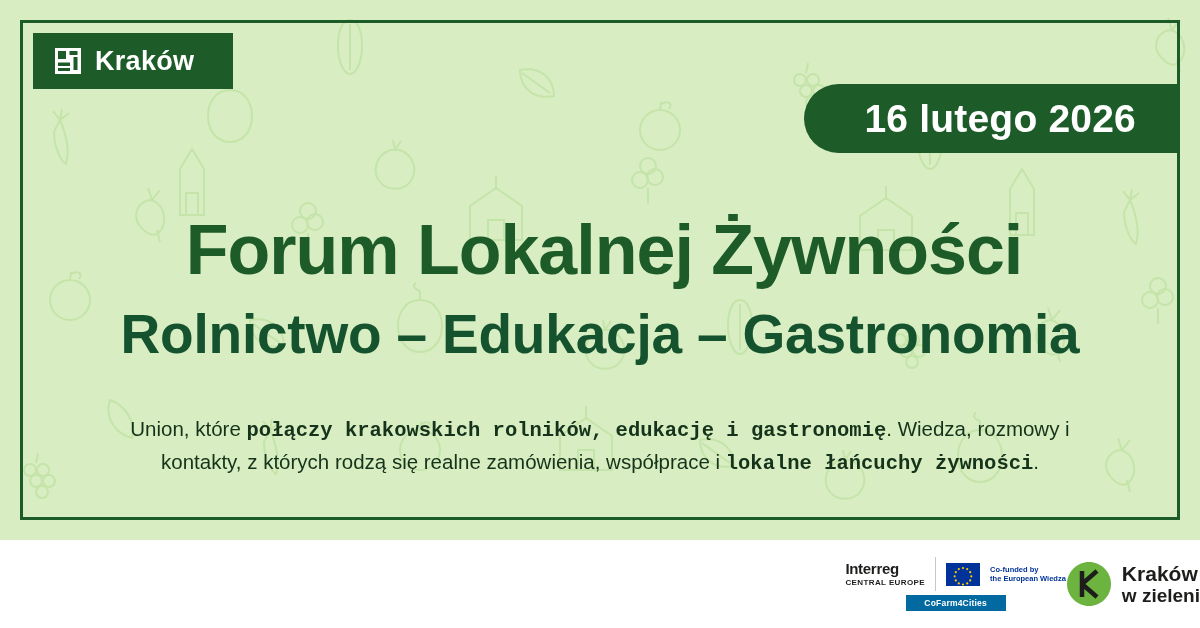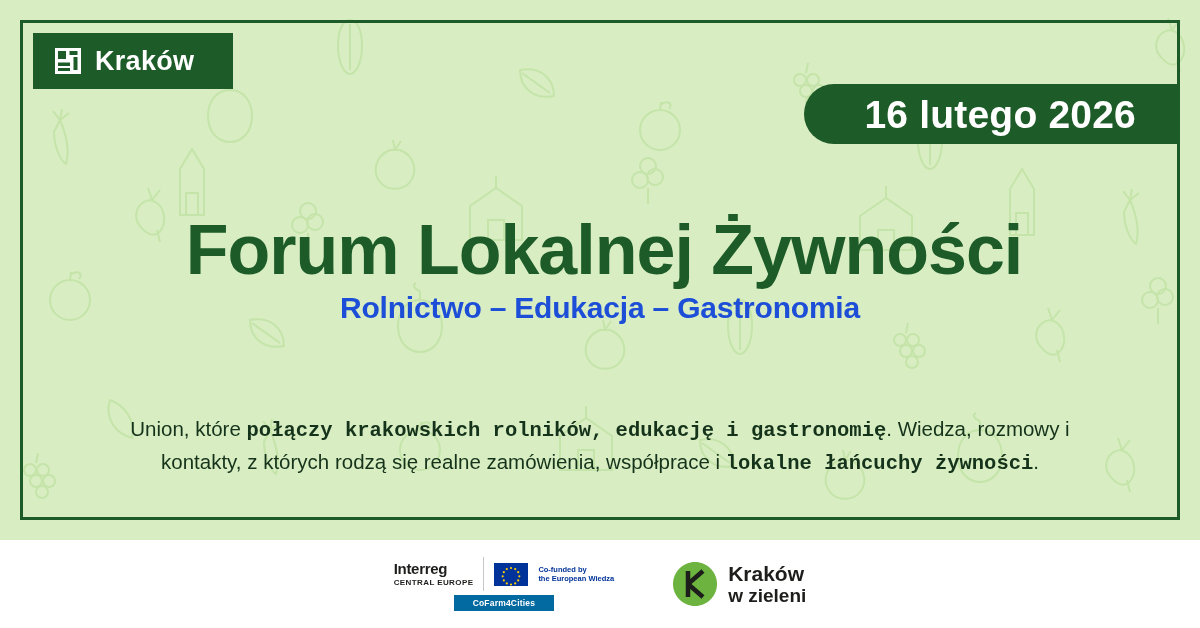--- a/index.html
+++ b/index.html
@@ -43,21 +43,21 @@
   .krakow-mark{width:26px;height:26px;display:block;}
   .krakow-text{
     color:#ffffff;font-size:27px;font-weight:bold;letter-spacing:.3px;
     line-height:1;
   }
   
   .date-pill{
     position:absolute;right:20px;top:84px;
     background:#1d5c28;
     color:#ffffff;
-    height:60px;
+    height:69px;
     display:flex;align-items:center;
     padding:0 44px 0 60px;
     border-top-left-radius:42px;
     border-bottom-left-radius:42px;
     box-sizing:border-box;
   }
   .date-pill span{
     font-size:39px;font-weight:bold;letter-spacing:.2px;line-height:1;
     white-space:nowrap;
   }
@@ -67,41 +67,40 @@
   }
   .title-main{
     color:#1d5c28;
     font-size:70px;font-weight:bold;line-height:1;
     letter-spacing:-1px;
     margin:0;
     white-space:nowrap;
     padding-left:8px;
   }
   .title-sub{
-    color:#1d4ed8;
-    font-size:30px;font-weight:bold;line-height:1;
+    color:#14532d;
+    font-size:55px;font-weight:bold;line-height:1;
     letter-spacing:-.2px;
-    margin:8px 0 0 0;
+    margin:22px 0 0 0;
     white-space:nowrap;
   }
   
   .lead{
     position:absolute;left:95px;right:95px;top:392px;
     text-align:center;
     color:#14331a;
     font-size:20.5px;
     line-height:1.55;
   }
   .lead b{font-weight:bold;font-family:Liberation Mono, monospace;}
   
   .footer{
     position:absolute;left:0;top:540px;width:1200px;height:88px;
     background:#ffffff;
-    display:flex;align-items:center;justify-content:center;
-    gap:58px;
+    display:flex;align-items:center;justify-content:flex-end;
   }
   .logo-item{display:flex;align-items:center;}
   
   .interreg{
     display:flex;flex-direction:column;align-items:center;gap:4px;
   }
   .interreg-top{display:flex;align-items:center;gap:10px;}
   .interreg-name{
     display:flex;flex-direction:column;justify-content:center;line-height:1;
   }

